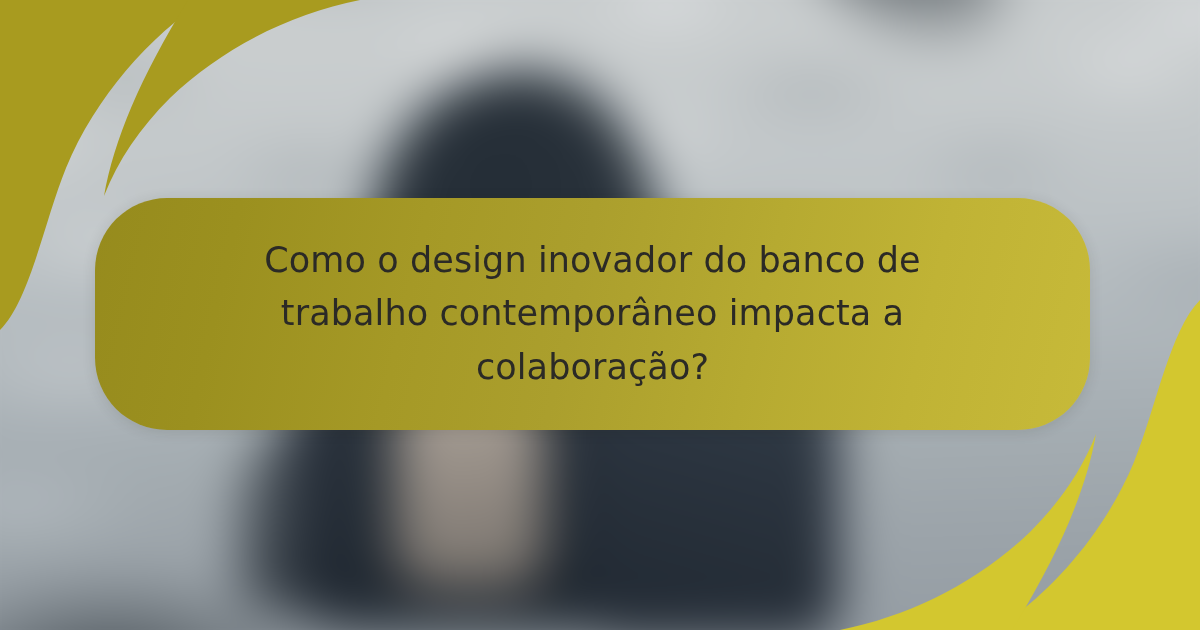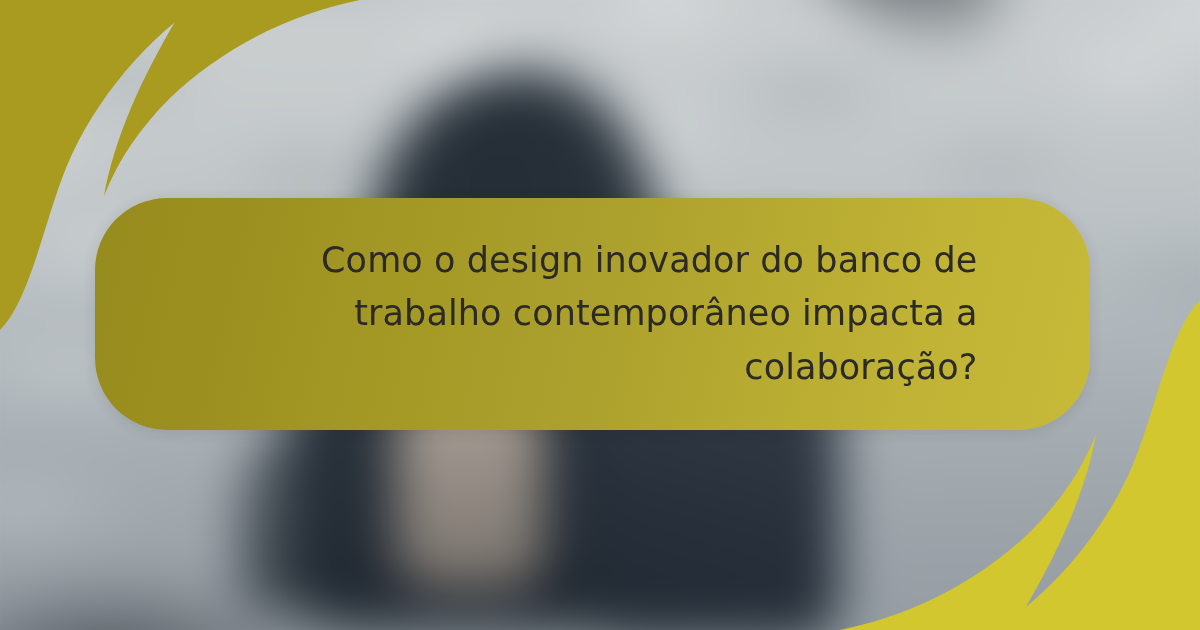--- a/index.html
+++ b/index.html
@@ -158,21 +158,21 @@
       #c7ba39 100%);
     box-shadow: 0 2px 14px rgba(30,30,20,.12);
     display: flex;
     align-items: center;
     justify-content: center;
     box-sizing: border-box;
     padding: 0 60px;
   }
   .card-text {
     margin: 0;
-    text-align: right;
+    text-align: center;
     color: #2b2a26;
     font-size: 35px;
     line-height: 1.52;
     font-weight: 400;
     letter-spacing: .1px;
     max-width: 770px;
     font-family: "DejaVu Sans", "Liberation Sans", sans-serif;
   }
 </style>
 </head>

